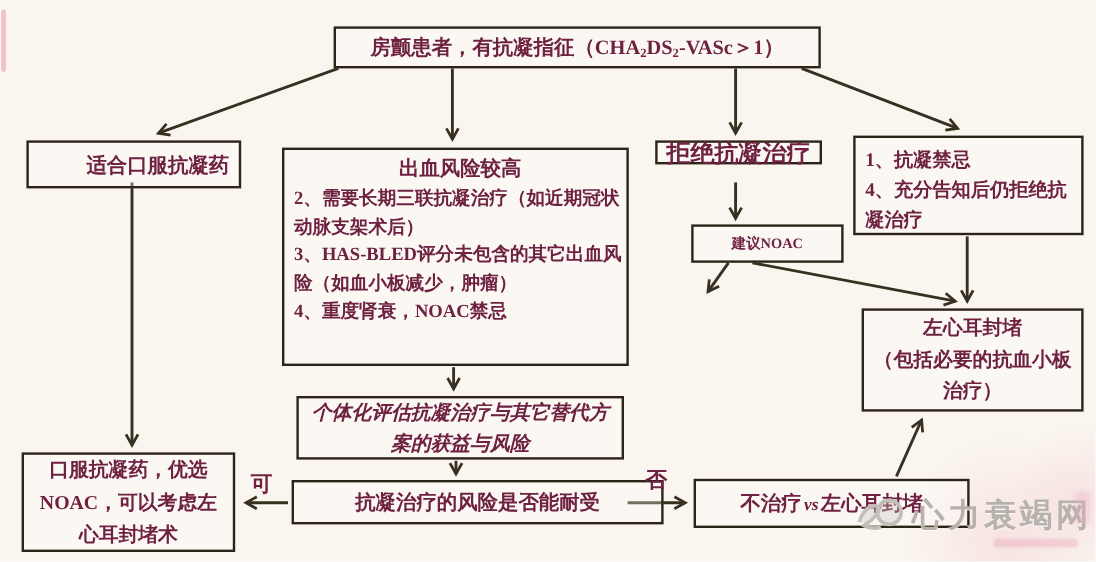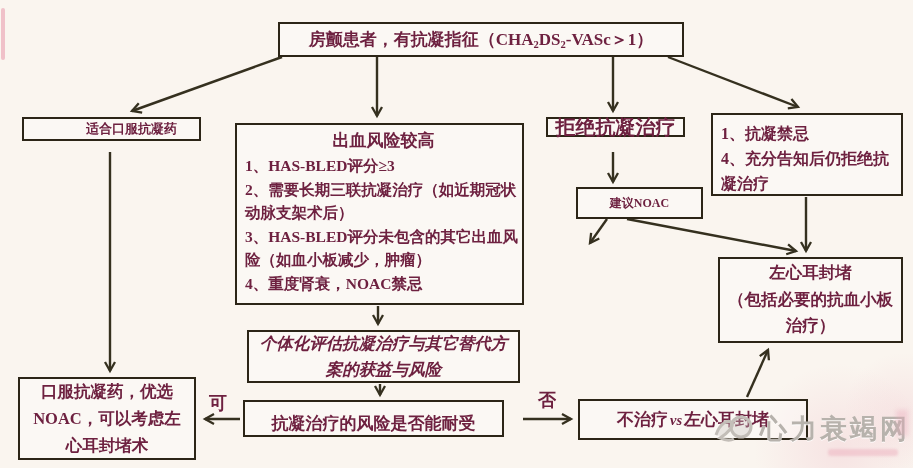--- a/index.html
+++ b/index.html
@@ -71,27 +71,26 @@
       <line x1="240" y1="419" x2="205" y2="419" marker-end="url(#ah)"></line>
       <line x1="523" y1="419" x2="571" y2="419" marker-end="url(#ah)"></line>
       <line x1="747" y1="397" x2="768" y2="350" marker-end="url(#ah)"></line>
     </g>
   </svg>
 
   <div class="box center" style="left:278px;top:22px;width:406px;height:35px;font-size:17px;">
     <span><span>房颤患者，有抗凝指征（CHA</span><span class="sub">2</span><span>DS</span><span class="sub">2</span><span>-VASc＞1）</span></span>
   </div>
 
-  <div class="box center" style="left:22px;top:117px;width:179px;height:24px;font-size:13px;padding-left:40px;">
+  <div class="box center" style="left:22px;top:117px;width:179px;height:40px;font-size:17px;padding-left:40px;">
     <span>适合口服抗凝药</span>
   </div>
 
   <div class="box list" style="left:235px;top:123px;width:289px;height:182px;">
     <div class="title">出血风险较高</div>
-    <div class="item">1、HAS-BLED评分≥3</div>
     <div class="item">2、需要长期三联抗凝治疗（如近期冠状动脉支架术后）</div>
     <div class="item">3、HAS-BLED评分未包含的其它出血风险（如血小板减少，肿瘤）</div>
     <div class="item">4、重度肾衰，NOAC禁忌</div>
   </div>
 
   <div class="box center" style="left:546px;top:117px;width:139px;height:20px;font-size:20px;">
     <span>拒绝抗凝治疗</span>
   </div>
 
   <div class="box list" style="left:711px;top:113px;width:192px;height:83px;padding-top:7px;">
@@ -106,21 +105,21 @@
 
   <div class="box center" style="left:718px;top:257px;width:185px;height:86px;font-size:16.5px;line-height:1.6;flex-direction:column;">
     <div>左心耳封堵</div>
     <div>（包括必要的抗血小板治疗）</div>
   </div>
 
   <div class="box center" style="left:247px;top:330px;width:273px;height:53px;font-size:16.5px;line-height:1.55;padding:0 10px;font-style:italic;">
     <span>个体化评估抗凝治疗与其它替代方案的获益与风险</span>
   </div>
 
-  <div class="box center" style="left:243px;top:400px;width:261px;height:37px;font-size:17px;align-items:flex-end;">
+  <div class="box center" style="left:243px;top:400px;width:310px;height:37px;font-size:17px;">
     <span>抗凝治疗的风险是否能耐受</span>
   </div>
 
   <div class="box center" style="left:18px;top:377px;width:178px;height:83px;font-size:16.5px;line-height:1.65;padding:0 8px;">
     <span>口服抗凝药，优选NOAC，可以考虑左心耳封堵术</span>
   </div>
 
   <div class="box center" style="left:578px;top:399px;width:230px;height:41px;font-size:17px;">
     <span><span>不治疗</span><span class="vs">vs</span><span>左心耳封堵</span></span>
   </div>

